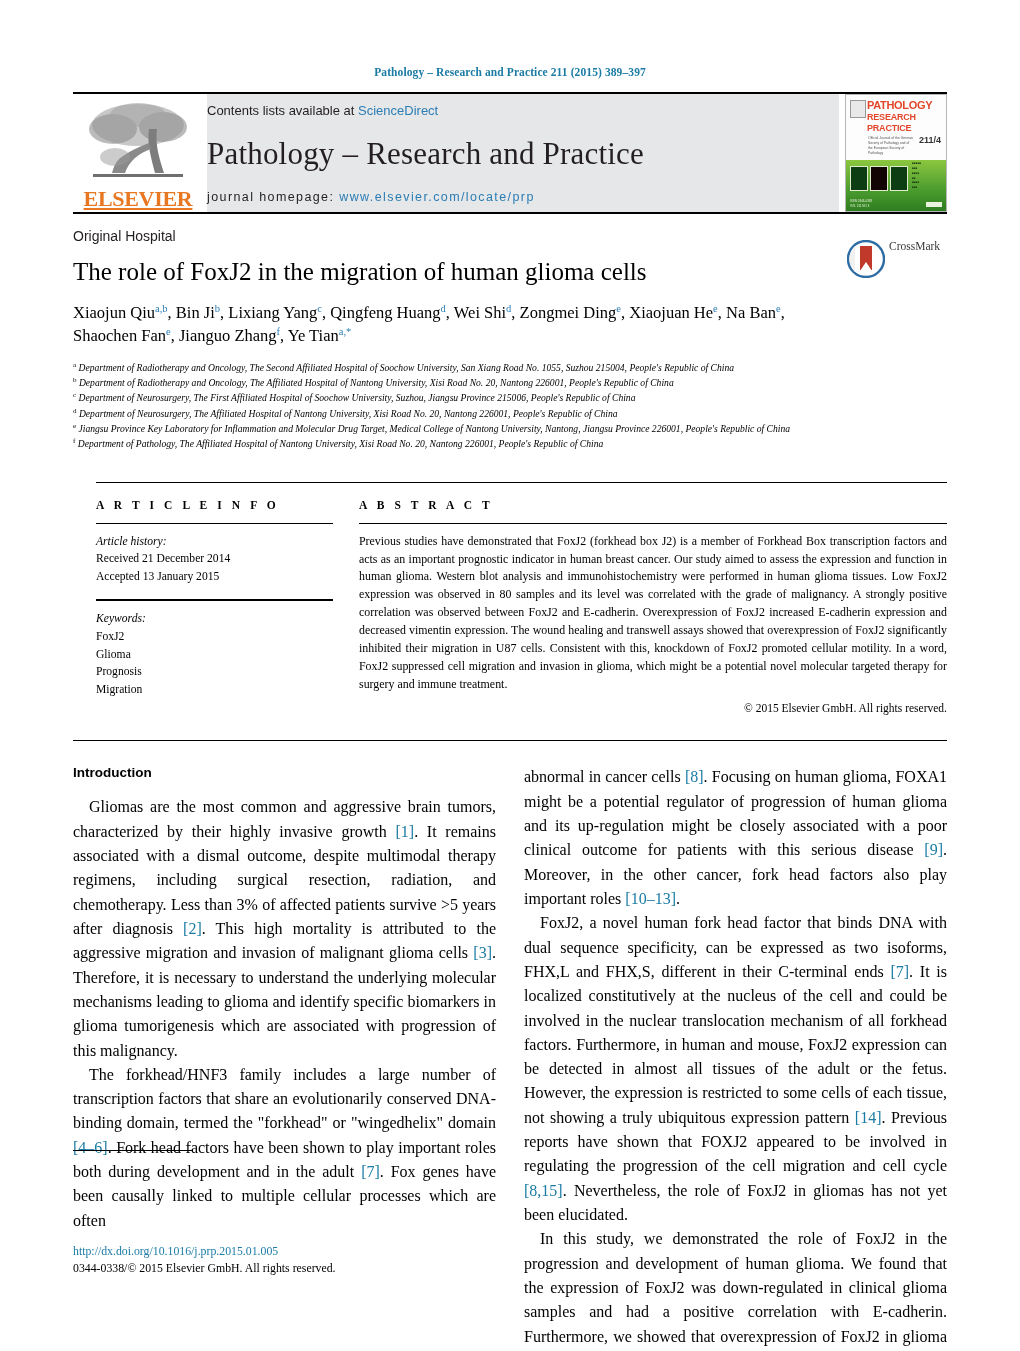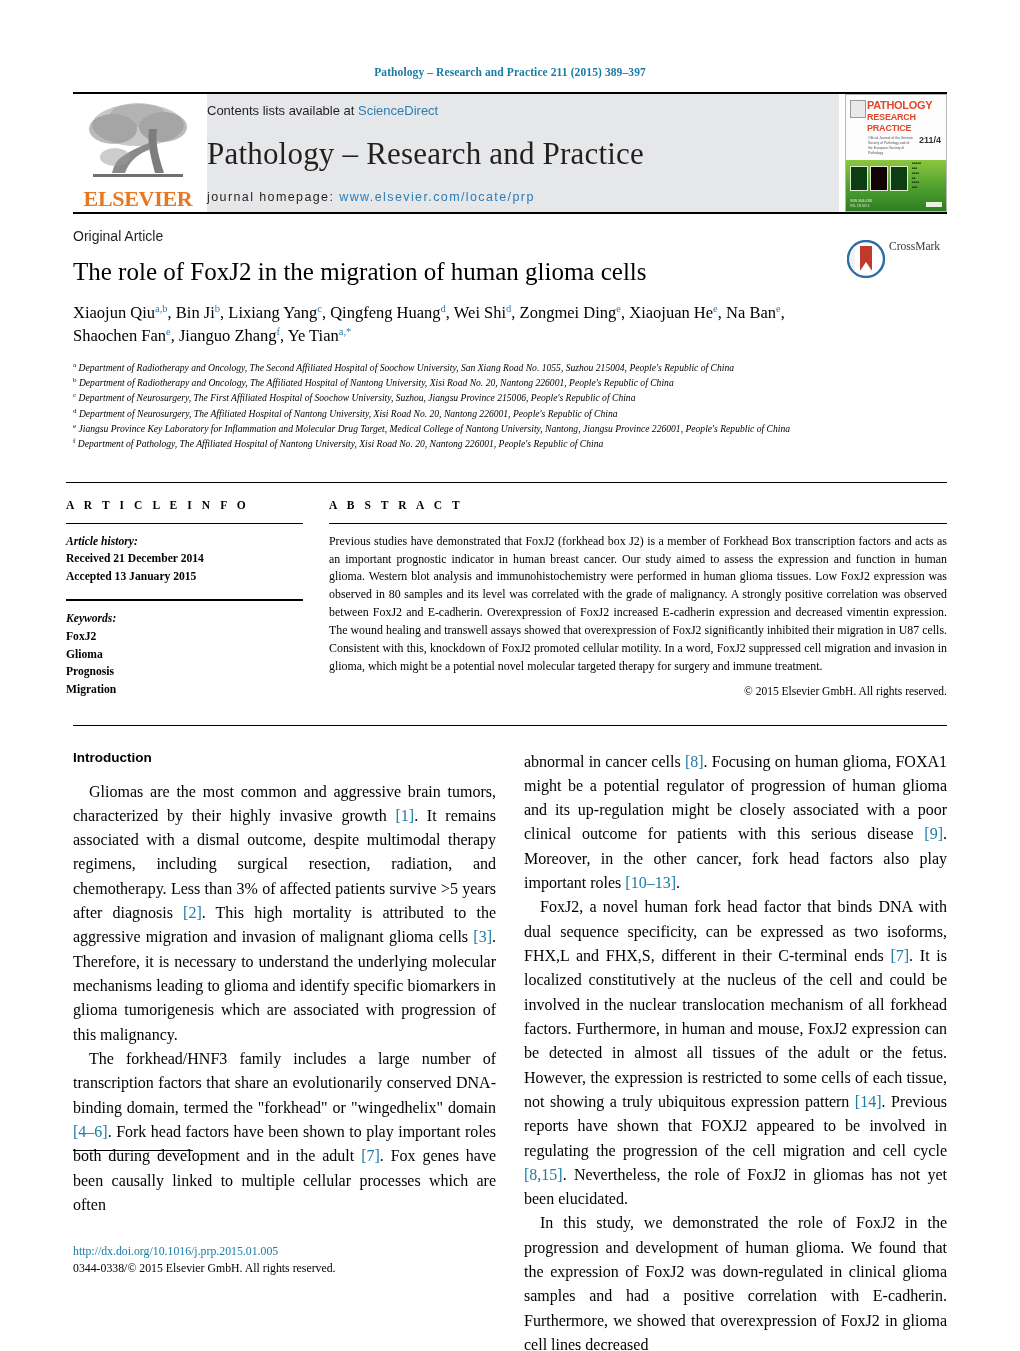--- a/index.html
+++ b/index.html
@@ -55,20 +55,21 @@
     margin-top: 4px;
   }
   .elsevier-word {
     font-family: "Liberation Serif", serif;
     font-size: 22px;
     font-weight: bold;
     color: #E87722;
     letter-spacing: -0.3px;
     line-height: 1;
     margin-top: 1px;
+    text-decoration: underline;
   }
   .masthead-center {
     flex: 1 1 auto;
     background: #e6e7e8;
     display: flex;
     flex-direction: column;
     justify-content: space-between;
     padding: 9px 0 8px 0;
     margin-left: 4px;
     margin-right: 6px;
@@ -228,21 +229,21 @@
     font-style: italic;
     font-size: 9.6px;
     line-height: 1.58;
     color: #000;
   }
   .affils p { margin: 0; }
   .affils sup { font-style: normal; font-size: 7px; vertical-align: super; }
 
   
   .band {
-    margin: 30px 73px 0 66px;
+    margin: 30px 73px 0 96px;
     display: flex;
     gap: 26px;
     border-top: 1.1px solid #000;
     padding-top: 16px;
   }
   .col-info { width: 237px; flex: 0 0 237px; }
   .col-abs  { flex: 1 1 auto; }
 
   .sect-label {
     font-family: "Liberation Serif", serif;
@@ -251,21 +252,20 @@
     letter-spacing: 3.6px;
     margin-bottom: 12px;
   }
   .thin-rule { border-top: 1px solid #000; margin-bottom: 9px; }
   .thick-rule { border-top: 2.2px solid #000; margin: 14px 0 9px 0; }
 
   .info-text {
     font-family: "Liberation Serif", serif;
     font-size: 11.6px;
     line-height: 1.52;
-    font-weight: bold;
   }
   .info-text .ital { font-style: italic; }
 
   .abstract-body {
     font-family: "Liberation Serif", serif;
     font-size: 11.9px;
     line-height: 1.50;
     text-align: justify;
   }
   .copyright {
@@ -386,21 +386,21 @@
         </div>
       <div class="cov-lines">■■■■■<br>■■■<br>■■■■<br>■■<br>■■■■<br>■■■</div>
       <div class="cov-foot">ISSN 0344-0338<br>VOL 211 NO 4</div>
       <div class="cov-bar"></div>
     </div>
   </div>
 
   <div class="title-rule"></div>
 
   <div class="titleblock">
-    <div class="kicker">Original Article</div>
+    <div class="kicker">Original Hospital</div>
     <h1 class="article-title">The role of FoxJ2 in the migration of human glioma cells</h1>
 
     <div class="authors" id="author-list"><span>Xiaojun Qiu</span><sup>a,b</sup>, <span>Bin Ji</span><sup>b</sup>, <span>Lixiang Yang</span><sup>c</sup>, <span>Qingfeng Huang</span><sup>d</sup>, <span>Wei Shi</span><sup>d</sup>, <span>Zongmei Ding</span><sup>e</sup>, <span>Xiaojuan He</span><sup>e</sup>, <span>Na Ban</span><sup>e</sup>, <span>Shaochen Fan</span><sup>e</sup>, <span>Jianguo Zhang</span><sup>f</sup>, <span>Ye Tian</span><sup>a,*</sup></div>
 
     <div class="crossmark">
       <div class="cm-badge">
         <svg viewBox="0 0 38 38" width="38" height="38">
           <circle cx="19" cy="19" r="18" fill="#ffffff" stroke="#2e6da4" stroke-width="2.4"></circle>
           <path d="M8 6 A18 18 0 0 0 8 32 Z" fill="#f1f1f1"></path>
           <rect x="13" y="6" width="12" height="24" fill="#c0392b"></rect>

